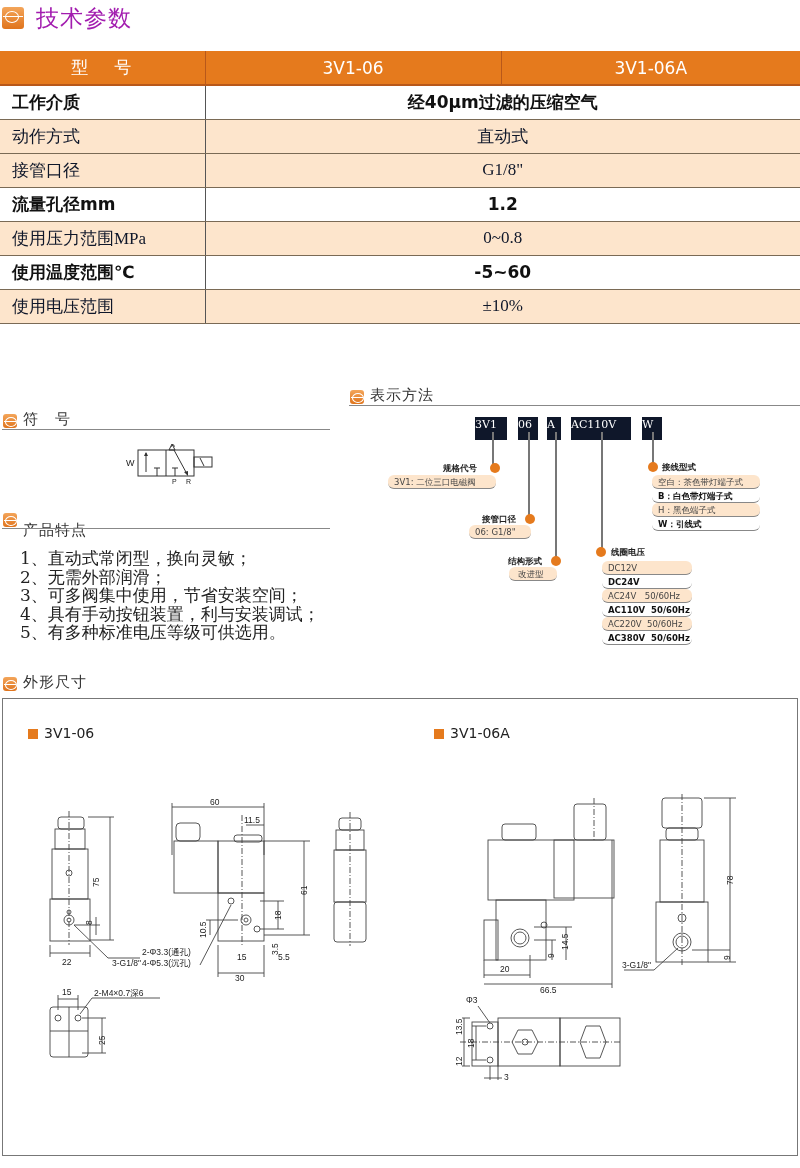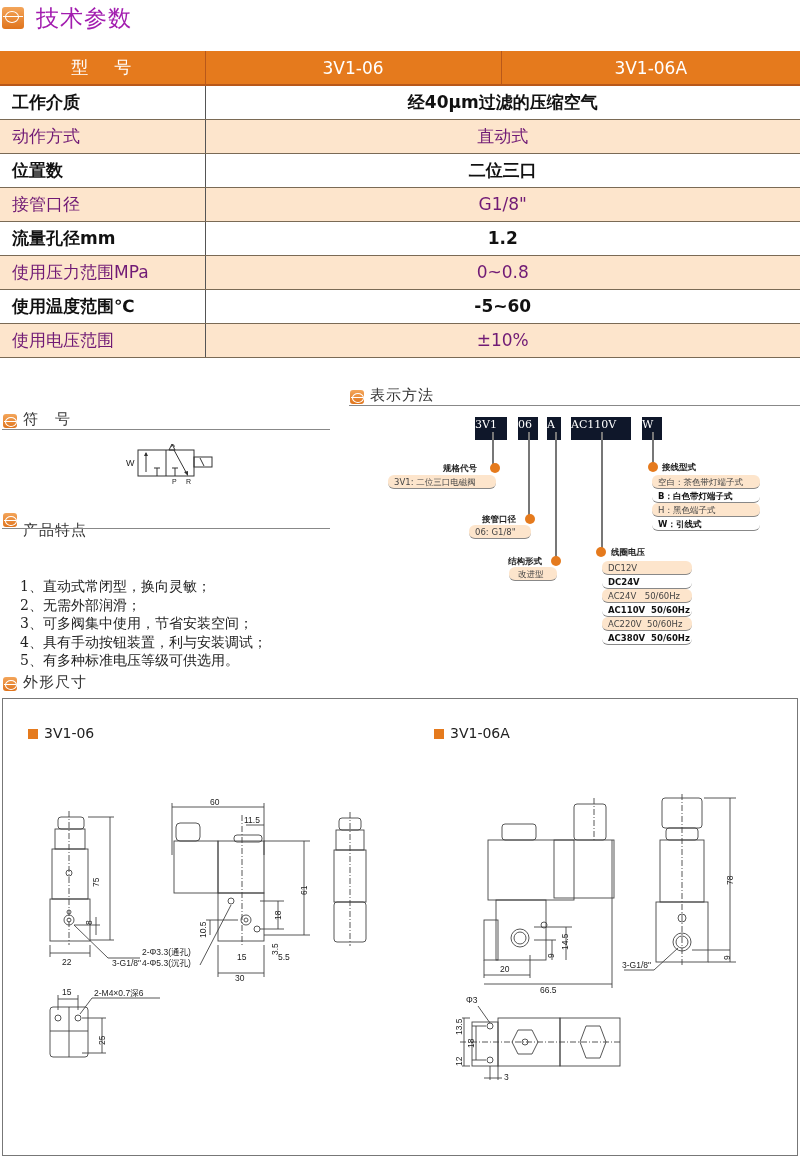--- a/index.html
+++ b/index.html
@@ -25,27 +25,27 @@
 
   
   .spec-table { position: absolute; left: 0; top: 51px; width: 800px; border-collapse: collapse; }
   .spec-table td { height: 34px; font-size: 17px; border-bottom: 1px solid #7a6a55; }
   .spec-table tr.head td { background: #e57a1d; color: #fff; text-align: center; height: 34px; border-bottom: 2px solid #b8581a; font-size: 17px; }
   .spec-table tr.head td.c0 { letter-spacing: 26px; padding-left: 26px; margin-top: 44px; }
   .spec-table td.c0 { width: 205px; padding-left: 12px; border-right: 1px solid #555; }
   .spec-table tr.head td.c0 { border-right: 1px solid #b8581a; padding-left: 24px; }
   .spec-table tr.head td.c1 { border-right: 1px solid #b8581a; width: 296px; }
   .spec-table td.val { text-align: center; }
-  .spec-table tr.odd td { background: #fde5cc; color: #701a75; }
+  .spec-table tr.odd td { background: #fde5cc; color: #0f172a; font-family: Liberation Serif, serif; }
   .spec-table tr.even td { background: #fff; font-weight: bold; color: #111; }
 
   .sub-title { position: absolute; font-size: 15px; color: #333; letter-spacing: 1px; font-family: "DejaVu Serif", serif; }
   .rule { position: absolute; height: 1px; background: #888; }
 
-  .features { position: absolute; left: 20px; top: 577px; font-family: "DejaVu Serif", serif; font-size: 14px; line-height: 18.5px; color: #222; list-style: none; }
+  .features { position: absolute; left: 20px; top: 549px; font-family: "DejaVu Serif", serif; font-size: 17px; line-height: 18.5px; color: #222; list-style: none; }
 
   
   .code-box { position: absolute; top: 417px; height: 23px; background: #0f172a; color: #fff; font-family: "DejaVu Serif", serif; font-size: 11px; text-align: left; line-height: 15px; }
   .vline { position: absolute; width: 1.5px; background: #777; }
   .dot { position: absolute; width: 10px; height: 10px; border-radius: 50%; background: #e57a1d; }
   .lbl { position: absolute; font-size: 8.5px; font-weight: bold; color: #222; }
   .opt { position: absolute; font-size: 8.5px; height: 14px; line-height: 14px; padding-left: 6px; border-bottom: 1px solid #888; border-radius: 6px; }
   .opt.tan { background: #fde5cc; color: #444; }
   .opt.white { background: #fff; color: #111; font-weight: bold; }
 
@@ -68,24 +68,20 @@
     <td class="c1">3V1-06</td>
     <td>3V1-06A</td>
   </tr>
   <tr class="even">
     <td class="c0">工作介质</td>
     <td class="val" colspan="2">经40μm过滤的压缩空气</td>
   </tr>
   <tr class="odd">
     <td class="c0">动作方式</td>
     <td class="val" colspan="2">直动式</td>
-  </tr>
-  <tr class="even">
-    <td class="c0">位置数</td>
-    <td class="val" colspan="2">二位三口</td>
   </tr>
   <tr class="odd">
     <td class="c0">接管口径</td>
     <td class="val" colspan="2">G1/8"</td>
   </tr>
   <tr class="even">
     <td class="c0">流量孔径mm</td>
     <td class="val" colspan="2">1.2</td>
   </tr>
   <tr class="odd">

